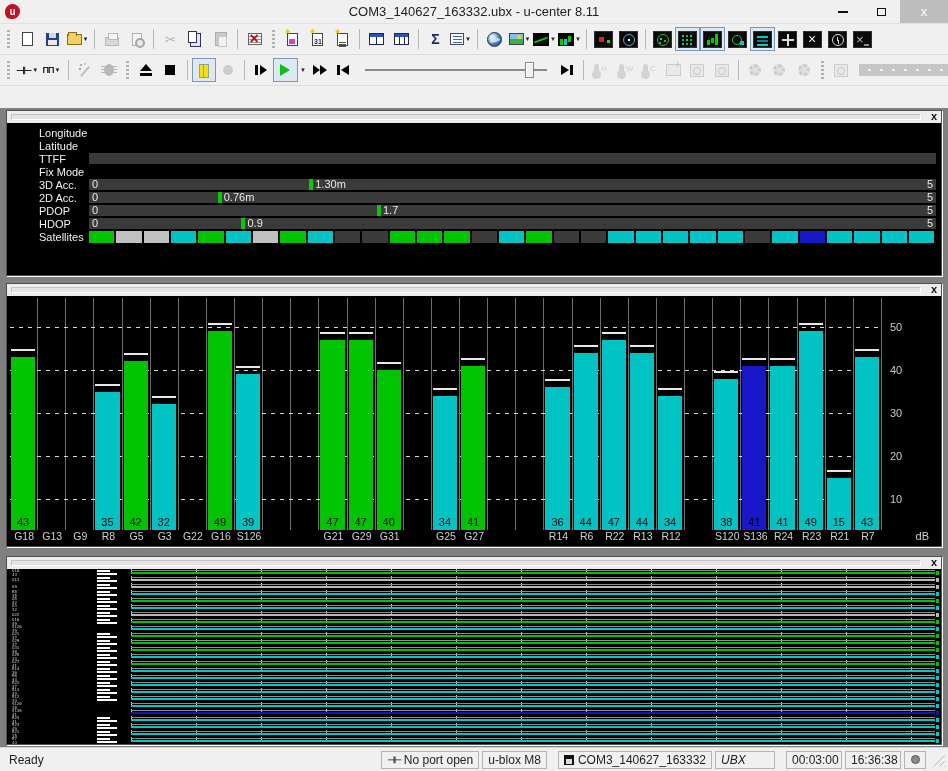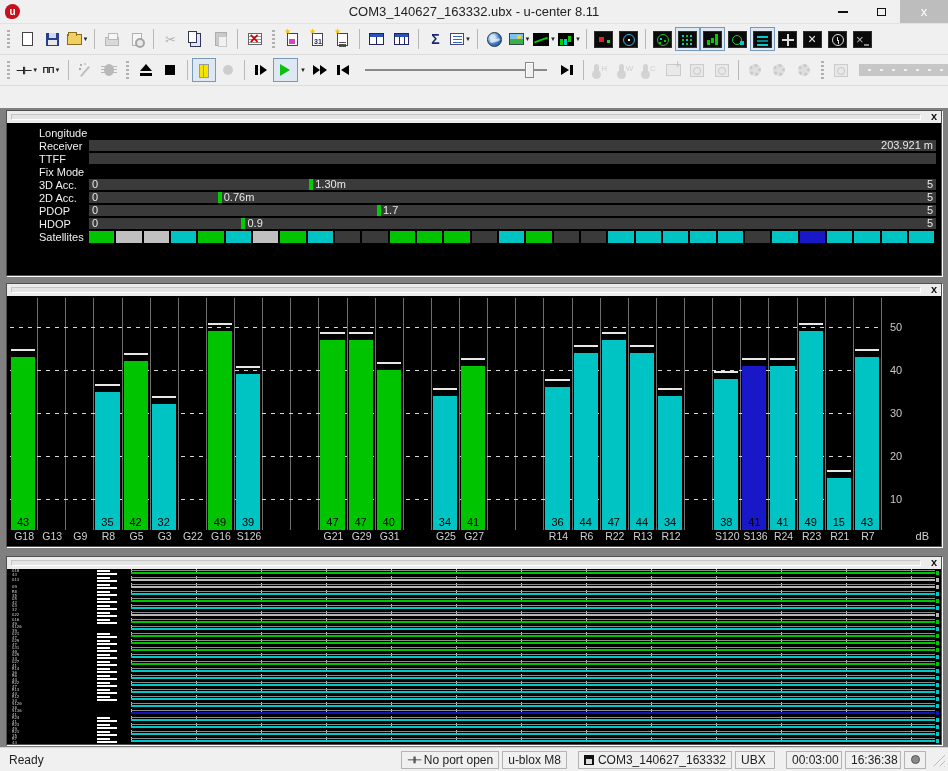--- a/index.html
+++ b/index.html
@@ -414,24 +414,21 @@
     <div class="panel" style="top:2px;height:166px;">
       <div class="phead">
         <div class="groove"></div>
         <div class="pclose">x</div>
       </div>
       <div class="dbody" id="dataRows">
           <div class="drow">
             <div class="dlabel">Longitude</div>
           </div>
           <div class="drow">
-            <div class="dlabel">Receiver</div>
-            <div class="dbar">
-              <div class="dval">203.921 m</div>
-            </div>
+            <div class="dlabel">Latitude</div>
           </div>
           <div class="drow">
             <div class="dlabel">TTFF</div>
             <div class="dbar">
               <div class="dval"></div>
             </div>
           </div>
           <div class="drow">
             <div class="dlabel">Fix Mode</div>
           </div>
@@ -1010,21 +1007,21 @@
     <div class="scell">
       <span class="sicon-plug">⊣⊢</span>
       <span>No port open</span>
     </div>
     <div class="scell">u-blox M8</div>
     <div class="sgap"></div>
     <div class="scell">
       <span class="sicon-disk"></span>
       <span>COM3_140627_163332</span>
     </div>
-    <div class="scell" style="width:40px;">UBX</div>
+    <div class="scell" style="width:60px;font-style:italic;">UBX</div>
     <div class="sgap"></div>
     <div class="scell" style="width:56px;">00:03:00</div>
     <div class="scell" style="width:56px;">16:36:38</div>
     <div class="scell" style="width:22px;justify-content:center;">
       <span class="sicon-dot"></span>
     </div>
     <div class="sgrip"></div>
   </div>
 
 </div>

